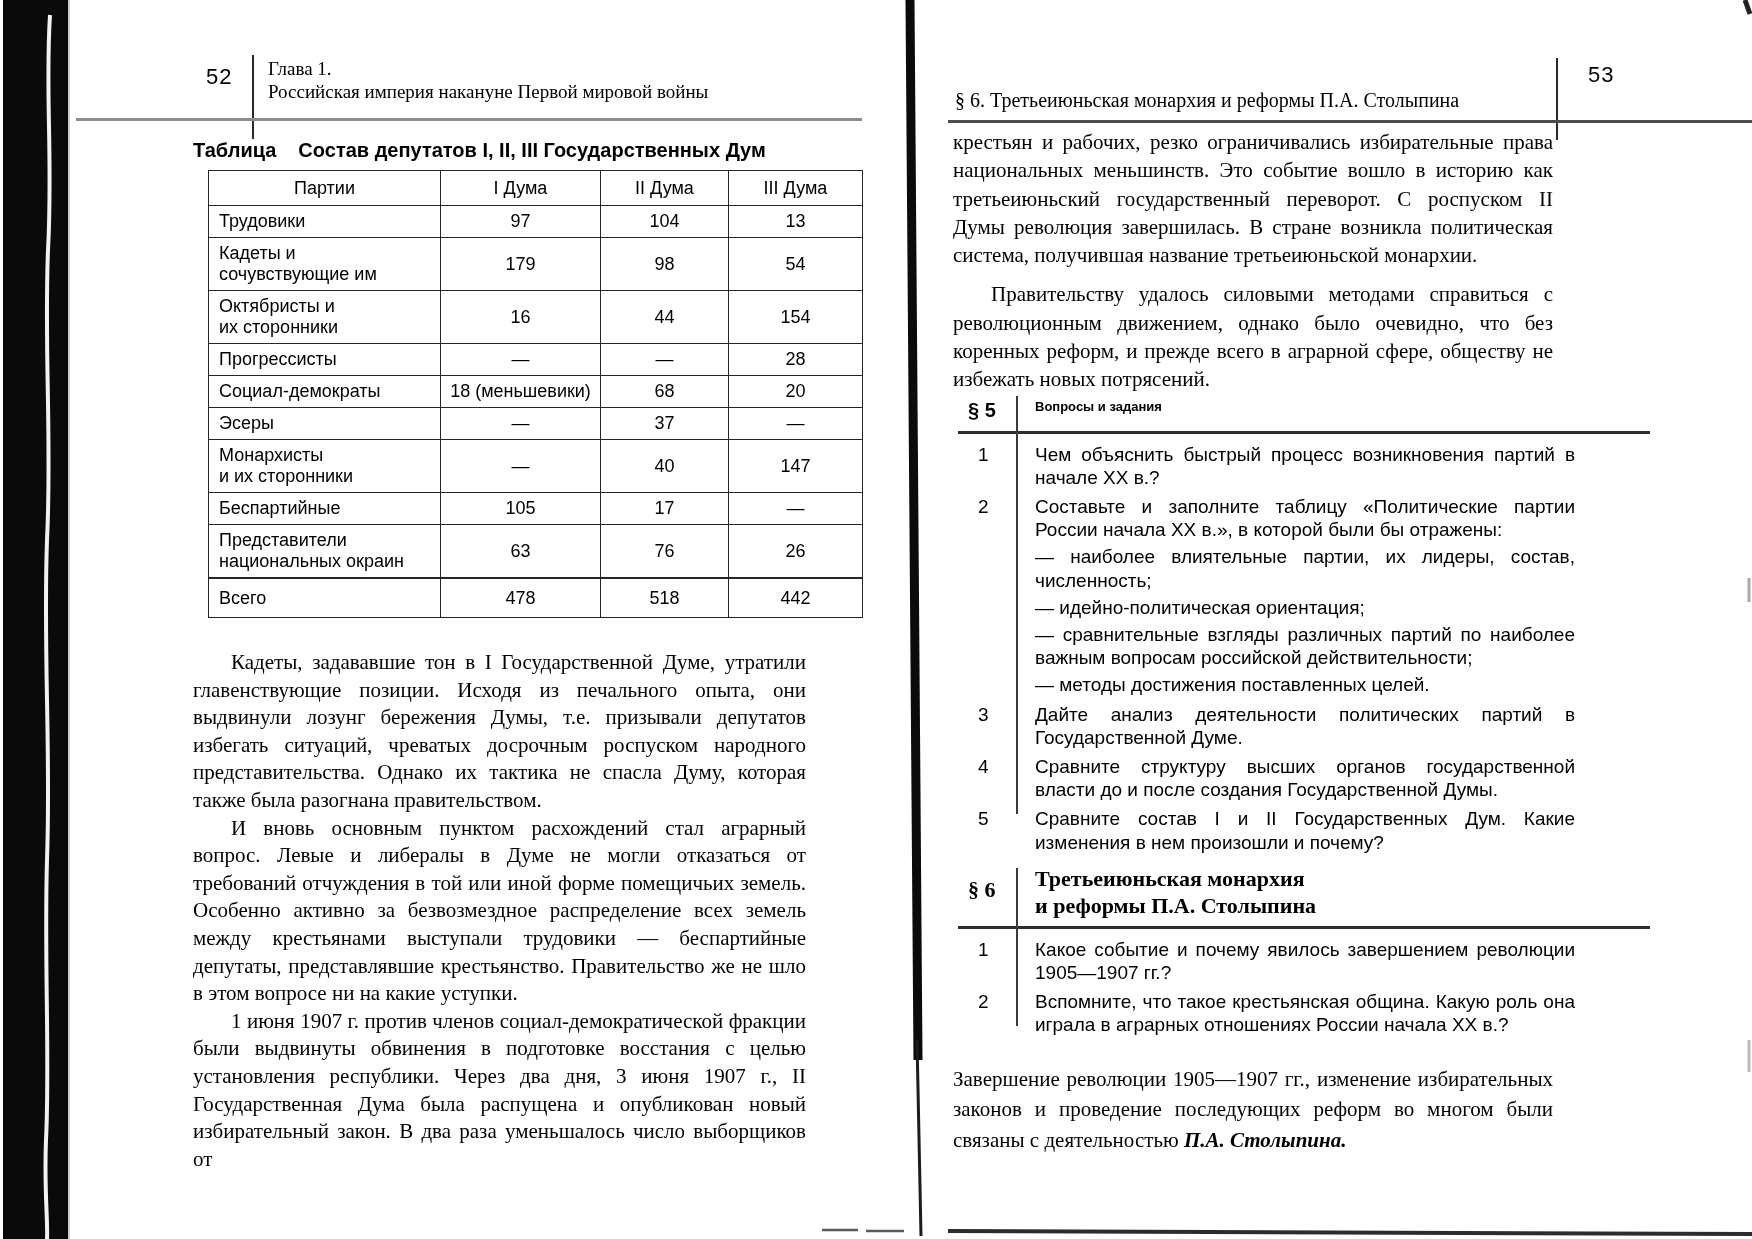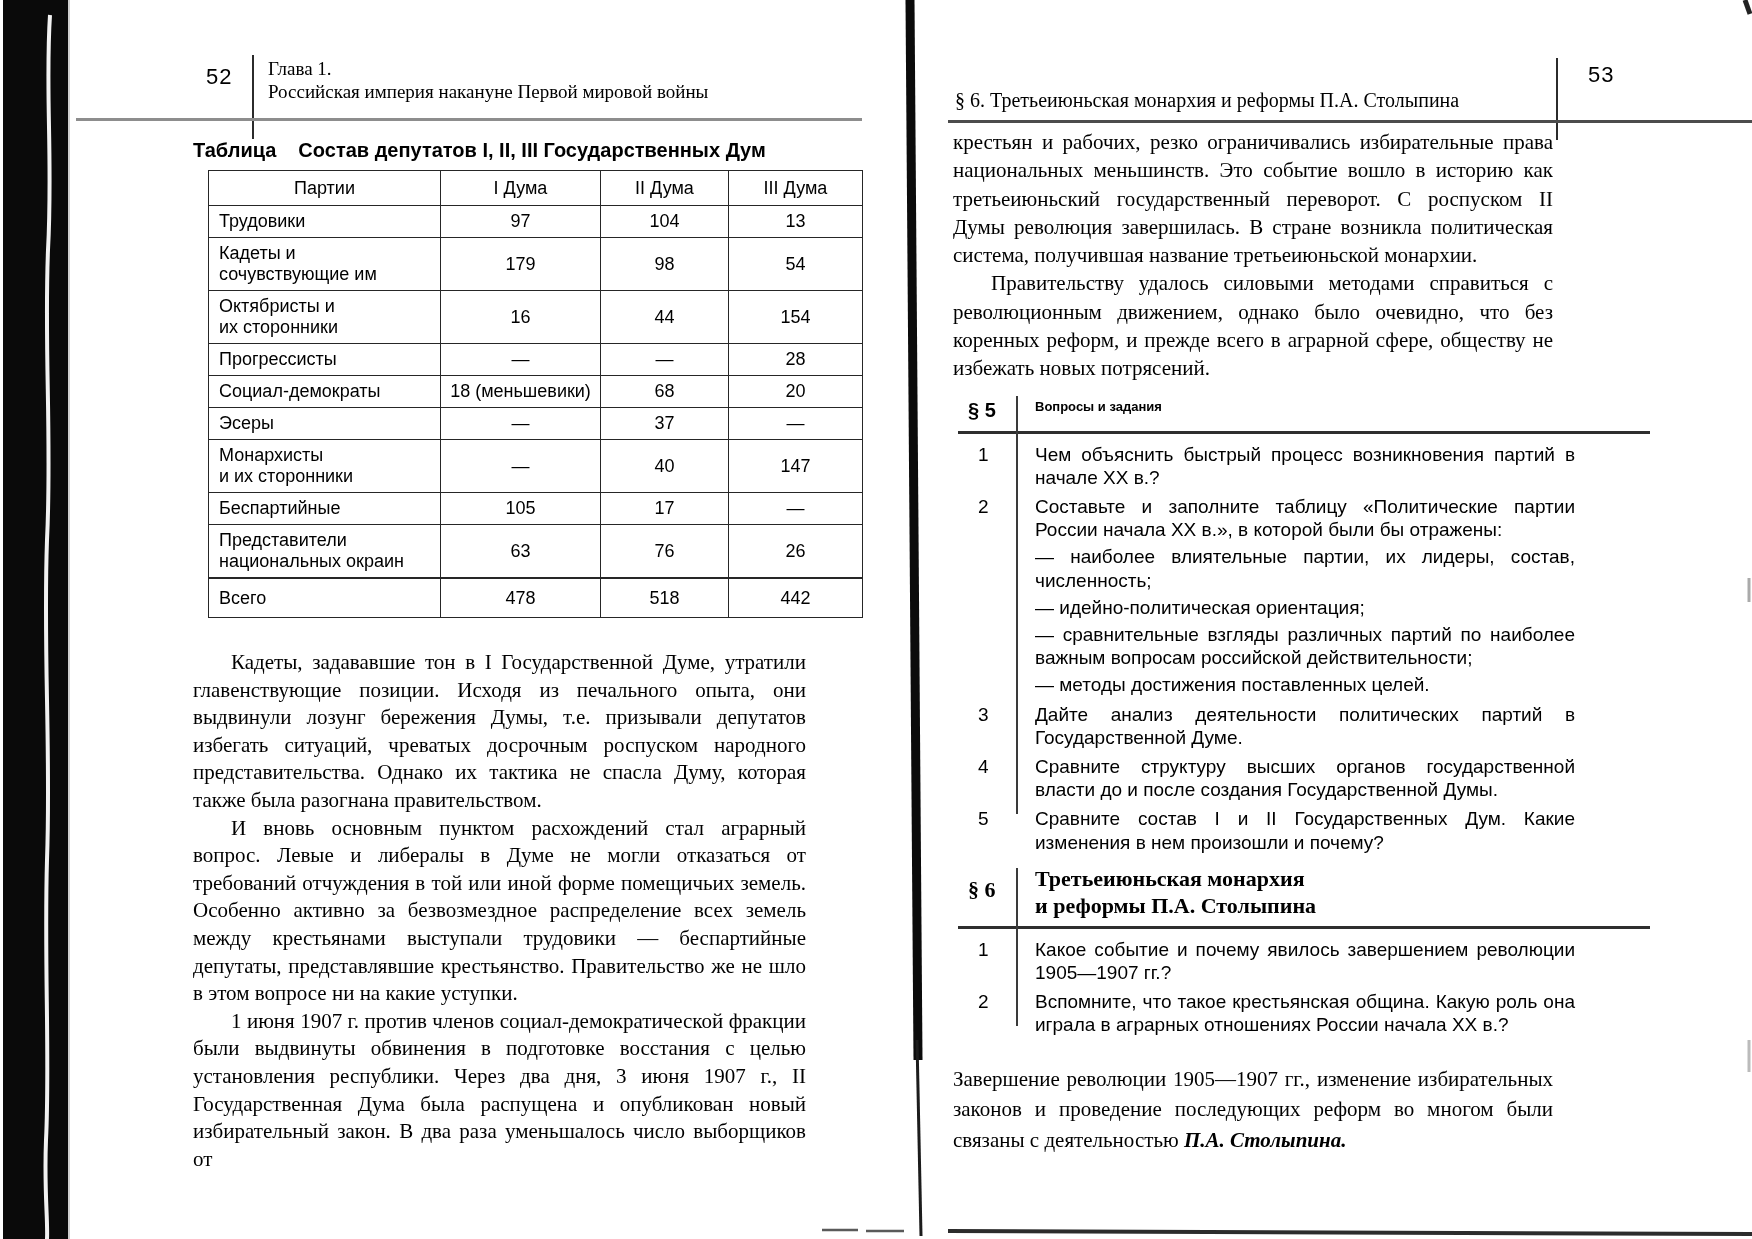--- a/index.html
+++ b/index.html
@@ -30,21 +30,21 @@
   #lp-body p { margin:0; text-indent:38px; }
 
   
   #rp-running { left:955px; top:66px; font-size:20px;margin-top:23px; }
   #rp-divider { left:1556px; top:58px; width:2px; height:82px; background:#2b2b2b; }
   #rp-pagenum { left:1588px; top:62px; font-size:22px; letter-spacing:1px; }
   #rp-rule    { left:948px; top:120px; width:804px; height:2.5px; background:#4c4c4c; }
 
   #rp-body1 { left:953px; top:128px; width:600px; font-size:21px; line-height:28.3px; text-align:justify; }
   #rp-body1 p { margin:0; }
-  #rp-body1 p.indent { text-indent:38px; }
+  #rp-body1 p.indent { text-indent:38px;margin-top:11px; }
 
   .qblock { width:692px; }
   .qblock .vline { position:absolute; left:58px; width:1.8px; background:#3a3a3a; }
   .qheader { display:grid; grid-template-columns:77px 1fr; align-items:start; padding:3px 0 9px 0; }
   .qlabel { padding-left:10px; font-weight:bold; font-size:20px; }
   .qtitle { font-weight:bold; font-size:13px; }
   .qrule { height:2.5px; background:#2e2e2e; margin-bottom:9px; }
   .qitem { display:grid; grid-template-columns:77px 540px; font-size:19px; line-height:23.2px; margin-bottom:6px; }
   .qnum { padding-left:20px; }
   .qmain, .qsub { text-align:justify; }

